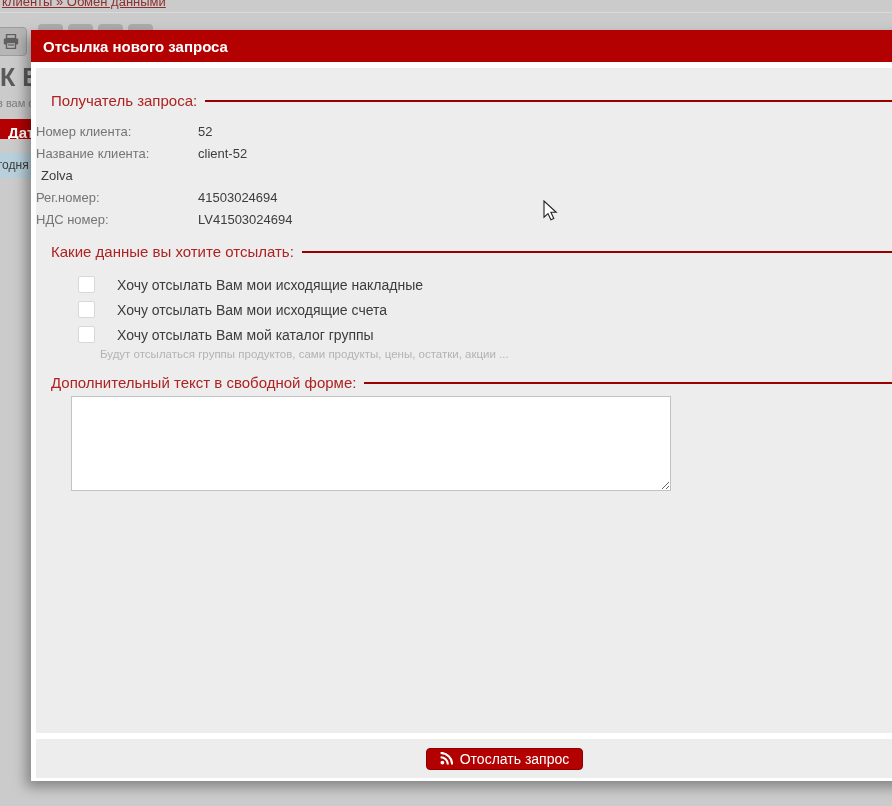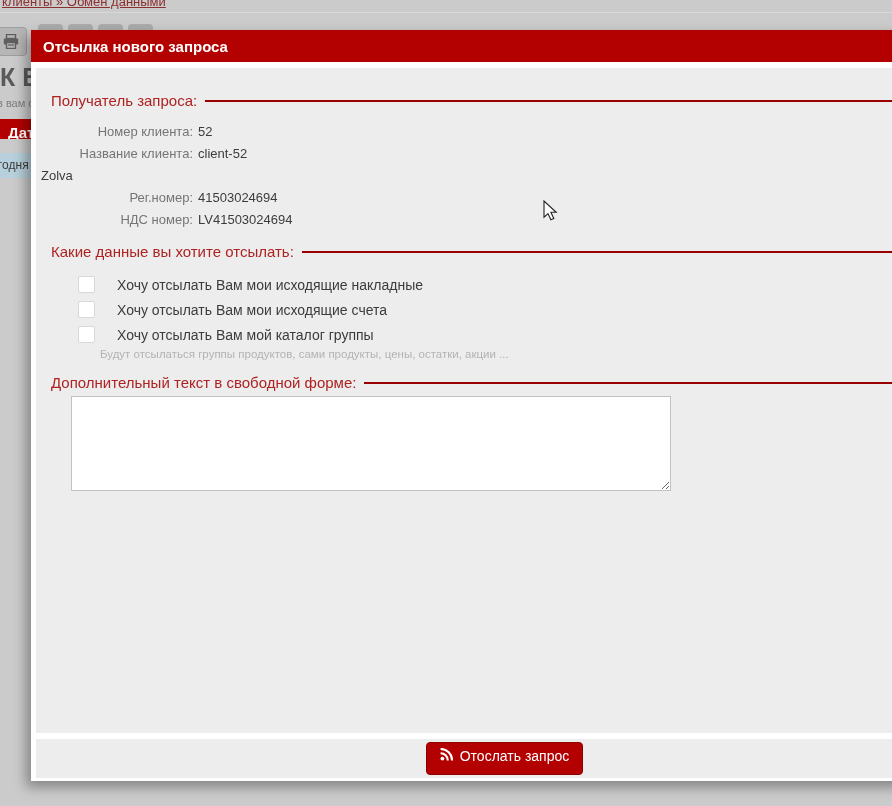--- a/index.html
+++ b/index.html
@@ -77,21 +77,21 @@
   }
   .section-line {
     flex: 1; height: 2px; background: #990000; margin-left: 8px;
   }
   .sec-recipient { margin-top: 24px; }
   .sec-data     { margin-top: 12px; }
   .sec-freetext { margin-top: 14px; }
 
   .fields { margin-top: 12px; }
   .field-row { display: flex; line-height: 22px; font-size: 13px; }
-  .field-label { width: 157px; text-align: right; color: #757575; }
+  .field-label { width: 157px; text-align: left; color: #757575; }
   .field-value { margin-left: 5px; color: #3c3c3c; }
 
   .checkbox-group { margin-top: 12px; }
   .checkbox-row { display: flex; align-items: center; height: 25px; padding-left: 42px; }
   .checkbox-row input[type="checkbox"] {
     appearance: none; -webkit-appearance: none;
     width: 17px; height: 17px; background: #ffffff;
     border: 1px solid #d8d8d8; border-radius: 2px;
   }
   .checkbox-label { margin-left: 22px; font-size: 14px; color: #3c3c3c; }
@@ -102,25 +102,25 @@
 
   .free-textarea {
     display: block; margin: 5px 0 0 35px;
     width: 600px; height: 95px;
     background: #ffffff; border: 1px solid #c2c2c2;
     resize: both; font-family: "Liberation Sans", sans-serif; font-size: 13px;
     color: #3c3c3c; padding: 4px;
   }
 
   .submit-btn {
-    display: flex; gap: 7px;
+    display: flex; align-items: center; gap: 7px;
     background: #b30000; color: #ffffff;
     border: 1px solid #8e0000; border-radius: 4px;
     font-family: "Liberation Sans", sans-serif;
-    font-size: 14px; padding: 5px 13px; height: 33px; cursor: pointer;
+    font-size: 14px; padding: 5px 13px; height: 22px; cursor: pointer;
   }
 
   .cursor { position: absolute; left: 543px; top: 200px; z-index: 50; }
 </style>
 </head>
 <body>
 
 <div class="breadcrumb-bar">
   <span class="breadcrumb">клиенты » Обмен данными</span>
 </div>

